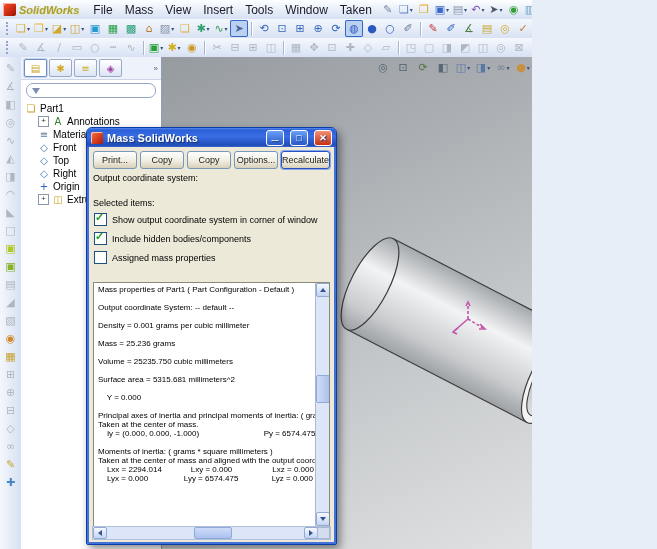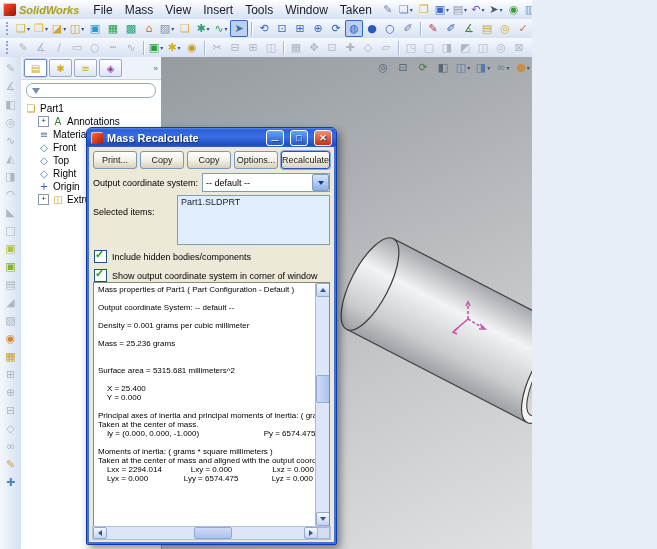--- a/index.html
+++ b/index.html
@@ -602,74 +602,67 @@
         <path d="M121,101 L116,105 L120,107"></path>
         <path d="M131,92 L146,101" stroke-dasharray="3,2"></path>
         <path d="M143,97 L148,102 L142,102"></path>
       </g>
     </svg>
   </div>
 
   <div class="dialog">
     <div class="dlg-title">
       <span class="dlg-ico"></span>
-      <span class="dlg-title-text">Mass Recalculate</span>
+      <span class="dlg-title-text">Mass SolidWorks</span>
       <span class="wb min"></span>
       <span class="wb max"></span>
       <span class="wb close"></span>
     </div>
     <div class="dlg-body">
       <div class="btn-row" id="dlgbtns">
           <button class="xp-btn">Print...</button>
           <button class="xp-btn">Copy</button>
           <button class="xp-btn">Copy</button>
           <button class="xp-btn">Options...</button>
           <button class="xp-btn default">Recalculate</button>
         </div>
       <div class="coord-row">
         <label>Output coordinate system:</label>
-        <div class="combo">
-          <span>-- default --</span>
-          <span class="combo-arrow"></span>
-        </div>
       </div>
       <div class="sel-row">
         <label>Selected items:</label>
-        <div class="sel-list" id="selitems">
-            <div class="sel-item">Part1.SLDPRT</div>
+      </div>
+      <div class="chk-area" id="chks">
+          <div class="chk-row">
+            <span class="chk checked"></span>
+            <span>Show output coordinate system in corner of window</span>
           </div>
-      </div>
-      <div class="chk-area" id="chks">
           <div class="chk-row">
             <span class="chk checked"></span>
             <span>Include hidden bodies/components</span>
           </div>
           <div class="chk-row">
-            <span class="chk checked"></span>
-            <span>Show output coordinate system in corner of window</span>
-          </div>
-          <div class="chk-row">
             <span class="chk"></span>
             <span>Assigned mass properties</span>
           </div>
         </div>
       <div class="results">
         <div class="results-inner" id="rlines">
             <div class="rline">Mass properties of Part1 ( Part Configuration - Default )</div>
             <div class="rline"></div>
             <div class="rline">Output coordinate System: -- default --</div>
             <div class="rline"></div>
             <div class="rline">Density = 0.001 grams per cubic millimeter</div>
             <div class="rline"></div>
             <div class="rline">Mass = 25.236 grams</div>
             <div class="rline"></div>
+            <div class="rline">Volume = 25235.750 cubic millimeters</div>
             <div class="rline"></div>
             <div class="rline">Surface area = 5315.681 millimeters^2</div>
             <div class="rline"></div>
-            <div class="rline">    X = 25.400</div>
             <div class="rline">    Y = 0.000</div>
             <div class="rline"></div>
             <div class="rline">Principal axes of inertia and principal moments of inertia: ( grams * square millimeters )</div>
             <div class="rline">Taken at the center of mass.</div>
             <div class="rline">    Iy = (0.000, 0.000, -1.000)                             Py = 6574.475</div>
             <div class="rline"></div>
             <div class="rline">Moments of inertia: ( grams * square millimeters )</div>
             <div class="rline">Taken at the center of mass and aligned with the output coordinate system.</div>
             <div class="rline">    Lxx = 2294.014             Lxy = 0.000                  Lxz = 0.000</div>
             <div class="rline">    Lyx = 0.000                Lyy = 6574.475               Lyz = 0.000</div>

